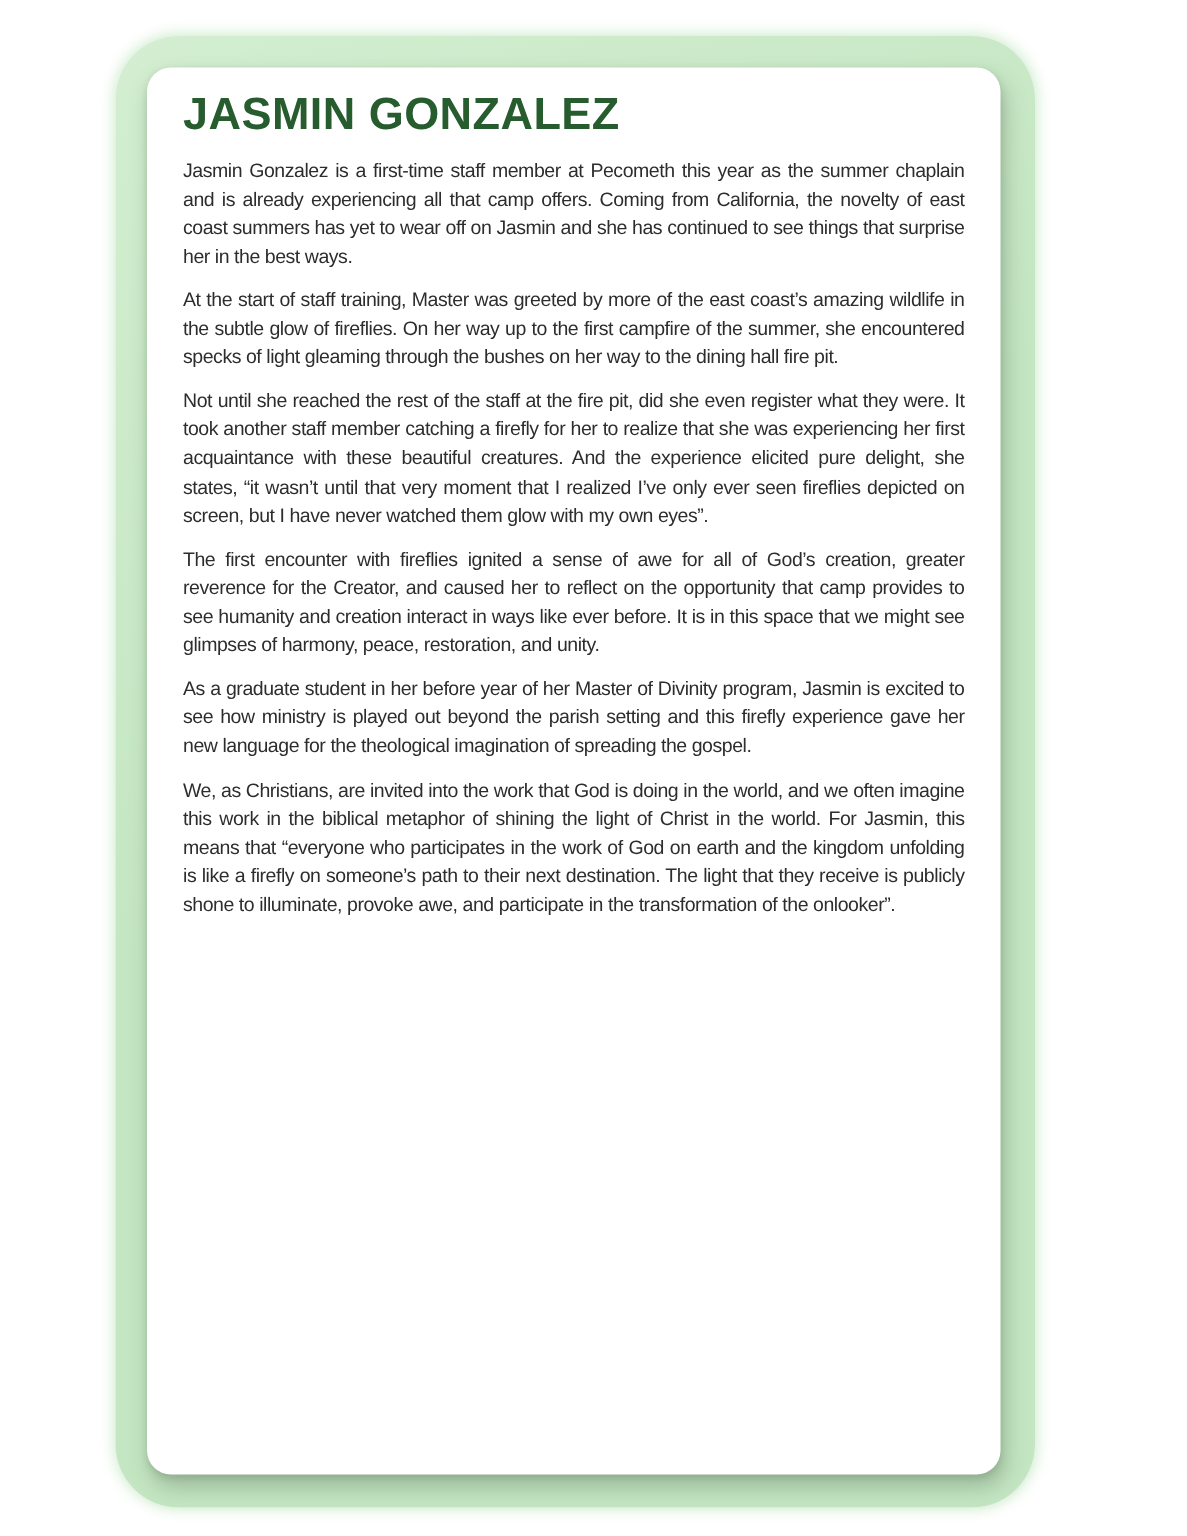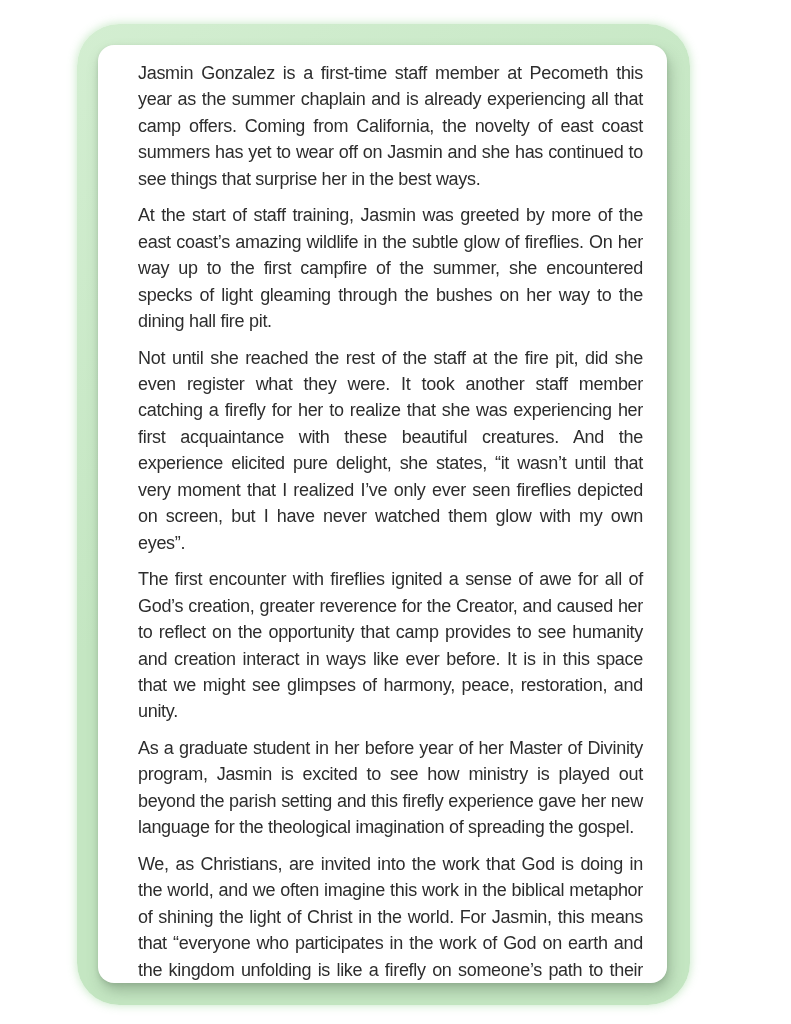--- a/index.html
+++ b/index.html
@@ -43,36 +43,37 @@
   .page-title {
     margin: 0 0 9px 0;
     font-family: "Liberation Sans", sans-serif;
     font-weight: 900;
     font-size: 30px;
     line-height: 1.15;
     letter-spacing: 0.3px;
     color: var(--title_green, #275c2e);
   }
   .body-paragraph {
-    margin: 0 0 10px 16px;
-    font-size: 18px;
+    margin: 0 0 10px 0;
+    font-size: 13px;
     line-height: 1.47;
     letter-spacing: -0.3px;
     text-align: justify;
     color: var(--body_text, #2d2d2d);
   }
   .body-paragraph:last-child {
     margin-bottom: 0;
   }
 </style>
 </head>
 <body>
 
 <div class="green-frame">
   <div class="article-card">
+    <h1 class="page-title">JASMIN GONZALEZ</h1>
     <p class="body-paragraph">Jasmin Gonzalez is a first-time staff member at Pecometh this year as the summer chaplain and is already experiencing all that camp offers. Coming from California, the novelty of east coast summers has yet to wear off on Jasmin and she has continued to see things that surprise her in the best ways.</p>
-    <p class="body-paragraph">At the start of staff training, Jasmin was greeted by more of the east coast’s amazing wildlife in the subtle glow of fireflies. On her way up to the first campfire of the summer, she encountered specks of light gleaming through the bushes on her way to the dining hall fire pit.</p>
+    <p class="body-paragraph">At the start of staff training, Master was greeted by more of the east coast’s amazing wildlife in the subtle glow of fireflies. On her way up to the first campfire of the summer, she encountered specks of light gleaming through the bushes on her way to the dining hall fire pit.</p>
     <p class="body-paragraph">Not until she reached the rest of the staff at the fire pit, did she even register what they were. It took another staff member catching a firefly for her to realize that she was experiencing her first acquaintance with these beautiful creatures. And the experience elicited pure delight, she states, “it wasn’t until that very moment that I realized I’ve only ever seen fireflies depicted on screen, but I have never watched them glow with my own eyes”.</p>
     <p class="body-paragraph">The first encounter with fireflies ignited a sense of awe for all of God’s creation, greater reverence for the Creator, and caused her to reflect on the opportunity that camp provides to see humanity and creation interact in ways like ever before. It is in this space that we might see glimpses of harmony, peace, restoration, and unity.</p>
     <p class="body-paragraph">As a graduate student in her before year of her Master of Divinity program, Jasmin is excited to see how ministry is played out beyond the parish setting and this firefly experience gave her new language for the theological imagination of spreading the gospel.</p>
     <p class="body-paragraph">We, as Christians, are invited into the work that God is doing in the world, and we often imagine this work in the biblical metaphor of shining the light of Christ in the world. For Jasmin, this means that “everyone who participates in the work of God on earth and the kingdom unfolding is like a firefly on someone’s path to their next destination. The light that they receive is publicly shone to illuminate, provoke awe, and participate in the transformation of the onlooker”.</p>
   </div>
 </div>
 
 </body></html>

